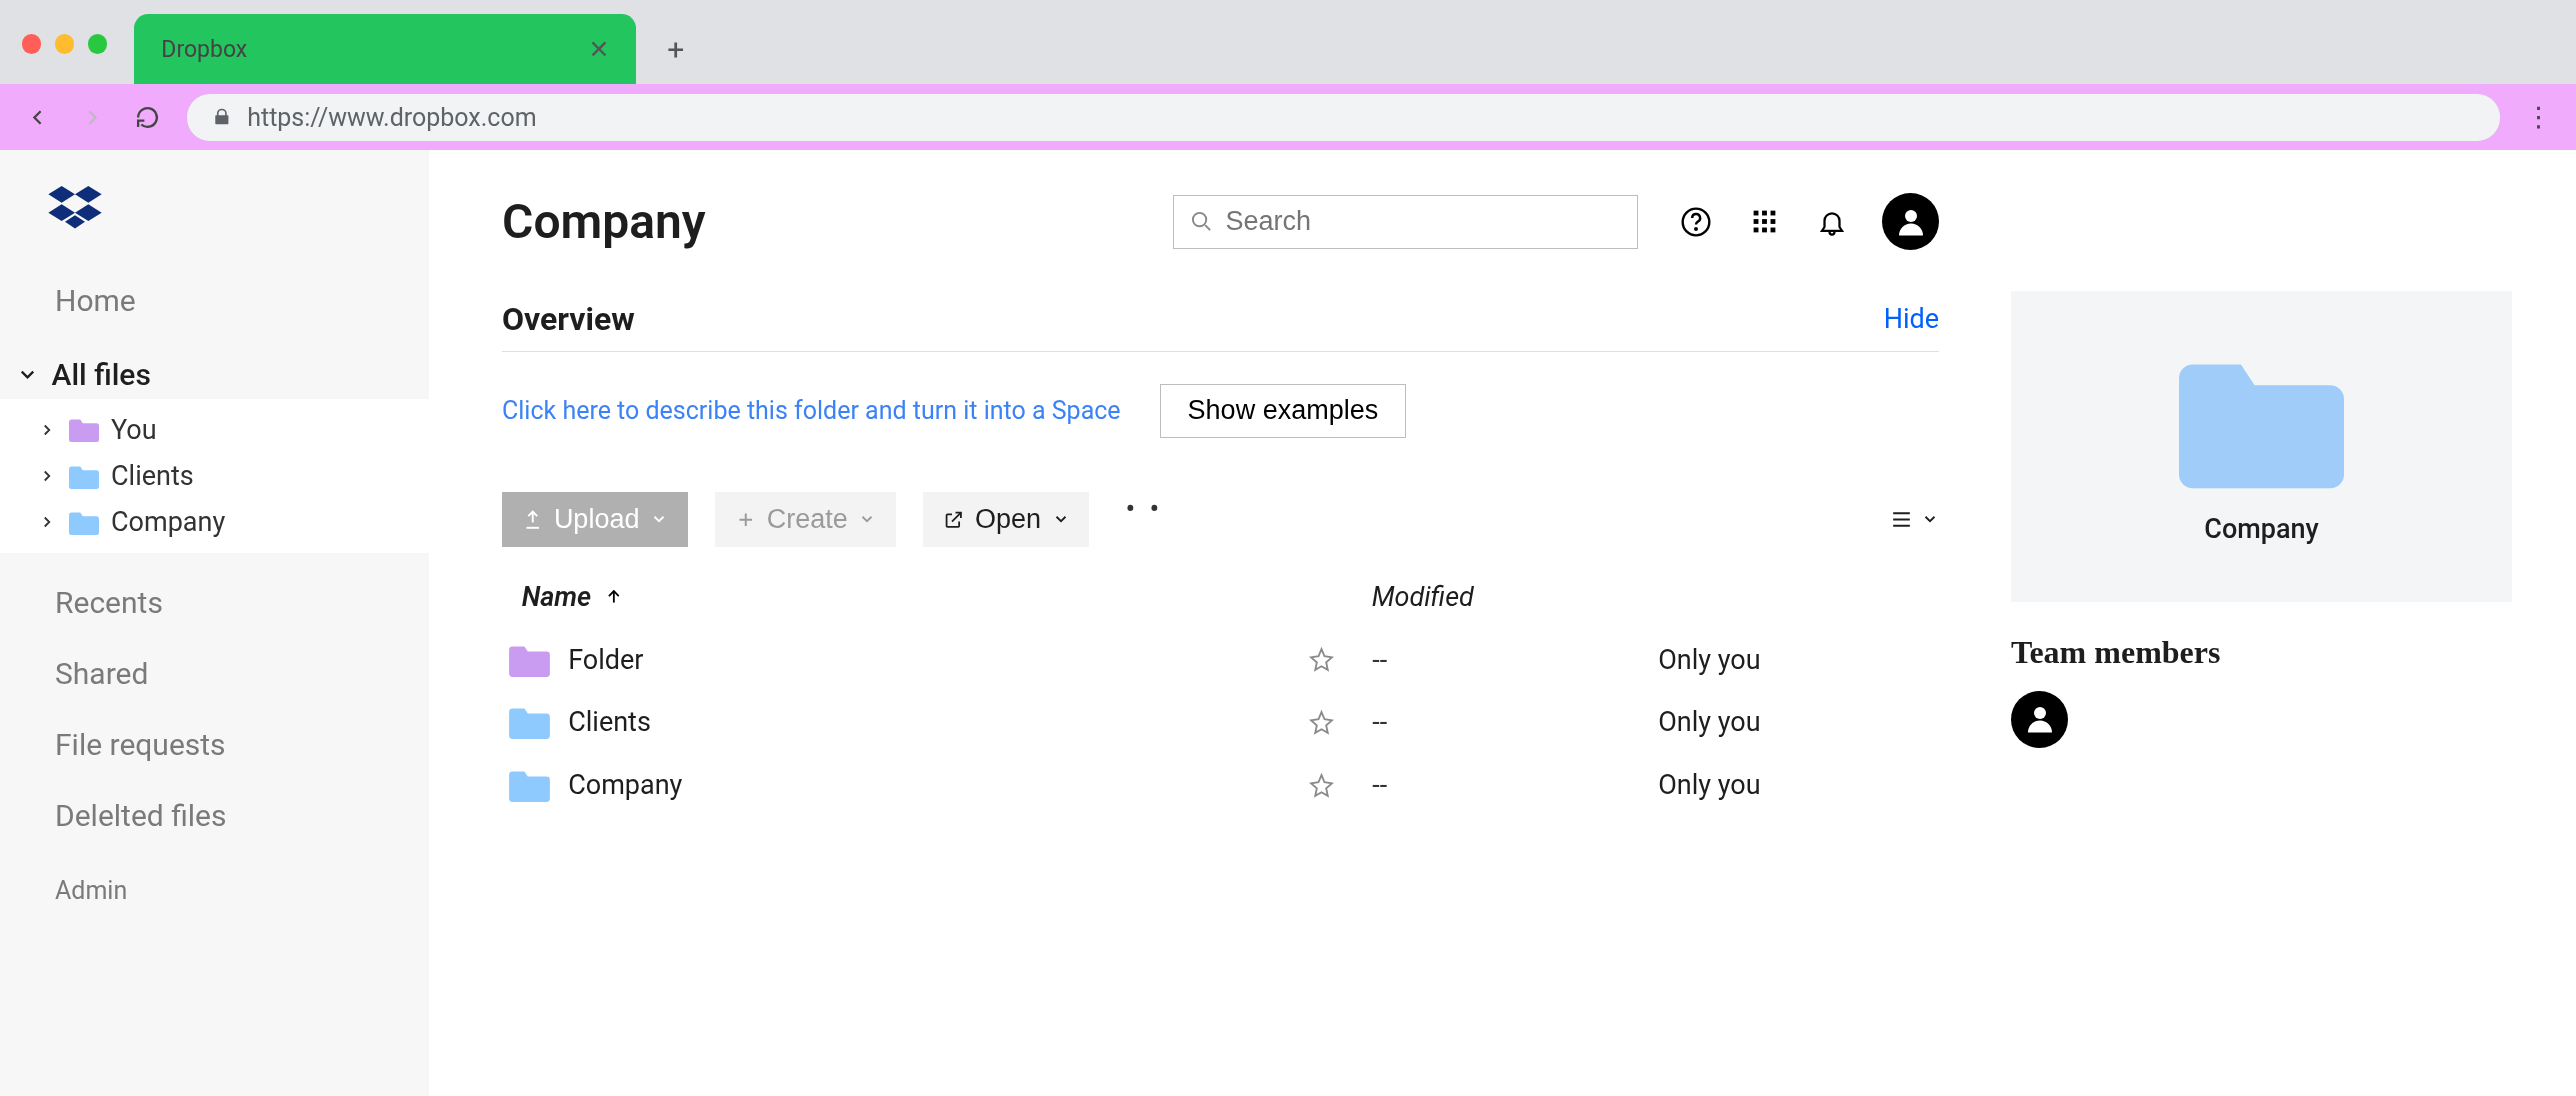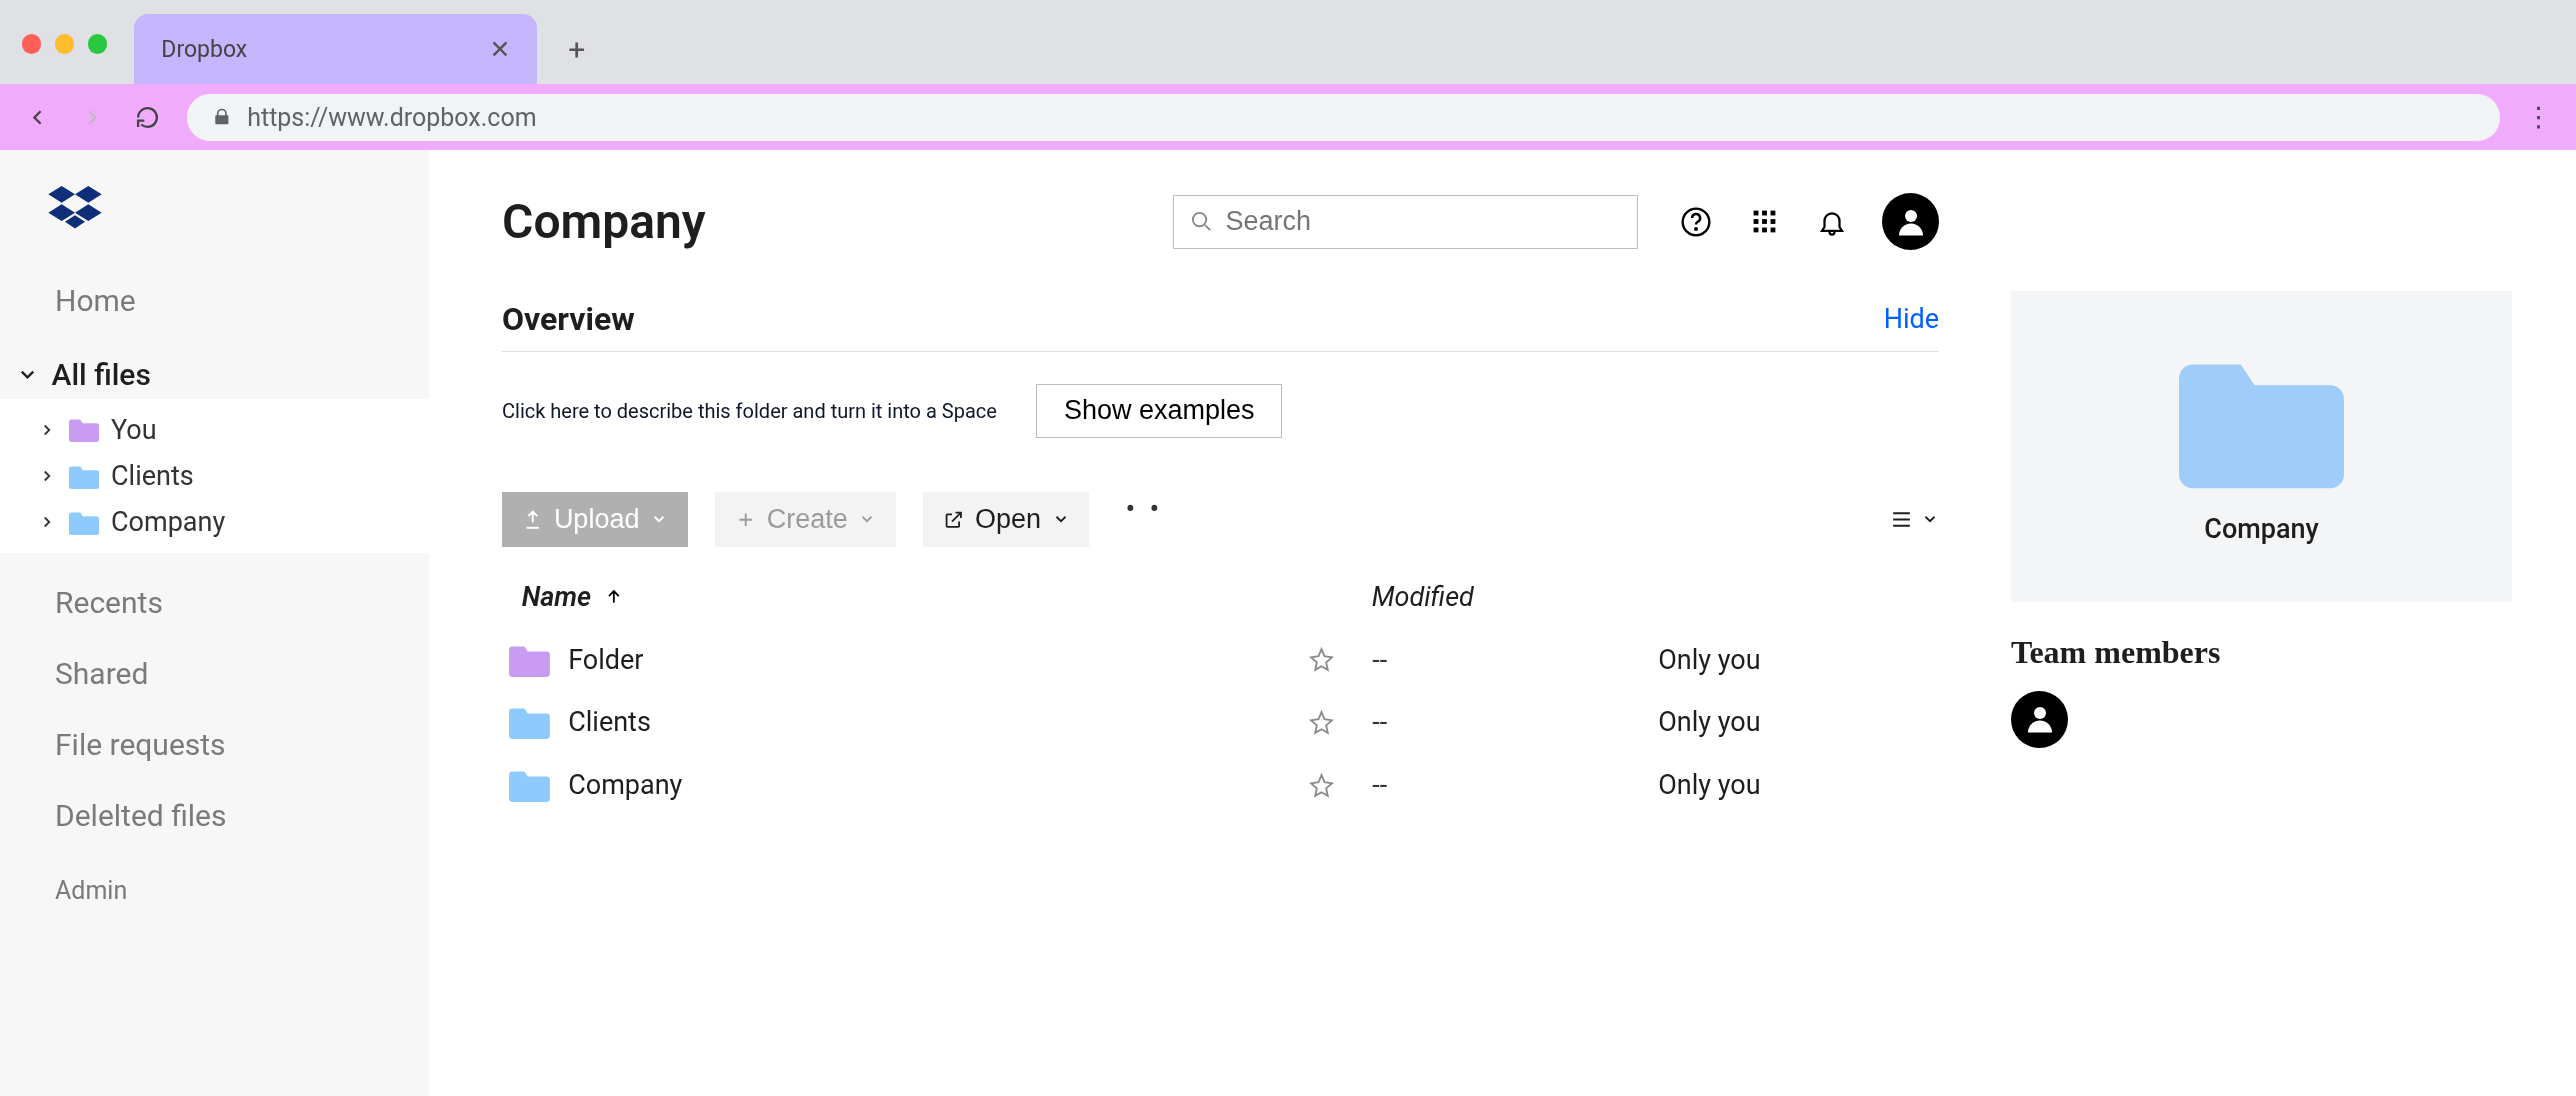--- a/index.html
+++ b/index.html
@@ -31,23 +31,23 @@
     margin-right: 27px;
     margin-bottom: 30px;
   }
   .traffic-light {
     width: 19.7px; height: 19.7px; border-radius: 50%;
   }
   .tl-close { background: #ff5f57; }
   .tl-min { background: #febc2e; }
   .tl-max { background: #28c840; }
   .tab {
-    background: #c4b5fd;
+    background: #22c55e;
     height: 70px;
-    width: 403px;
+    width: 502px;
     border-radius: 14.3px 14.3px 0 0;
     display: flex;
     align-items: center;
     padding: 4px 27px;
     font-size: 23px;
     color: #444;
     position: relative;
   }
   .tab .close-x {
     position: absolute;
@@ -201,21 +201,21 @@
   }
   .overview-title { font-size: 32px; font-weight:700; }
   .hide-link { color:#0061ff; font-size:27px; cursor:pointer; }
 
   .desc-row {
     display:flex;
     align-items:center;
     gap: 39px;
     margin-bottom: 54px;
   }
-  .desc-placeholder { color:#0f172a; font-size:20px; }
+  .desc-placeholder { color:#3b82f6; font-size:25px; }
   .examples-btn {
     border:0.9px solid #bdbdbd;
     background:#fff;
     padding: 10.7px 27px;
     font-size: 27px;
     cursor:pointer;
   }
 
   .action-row {
     display:flex;

